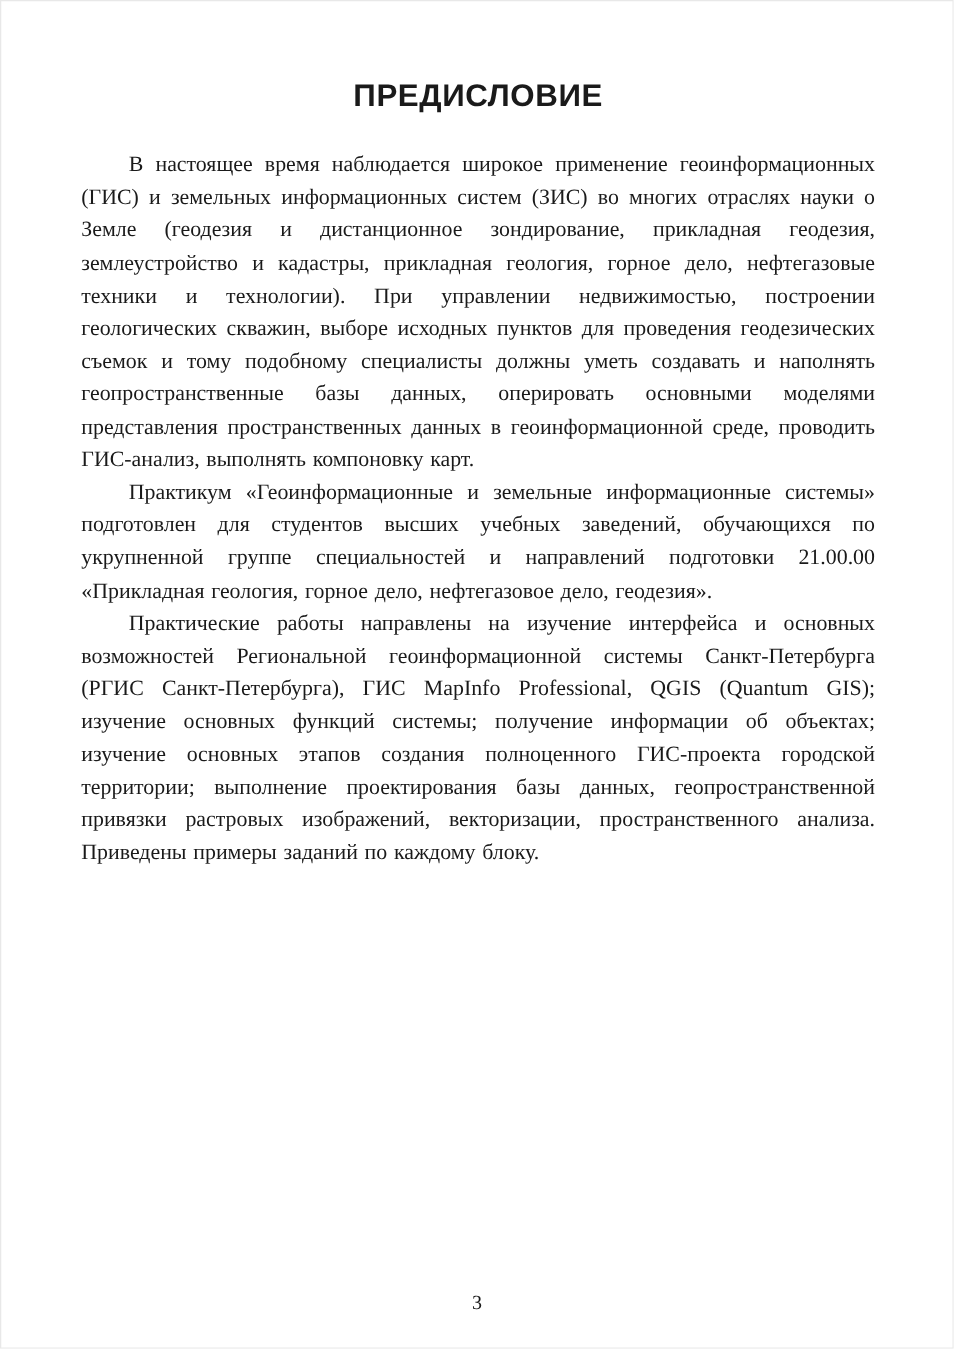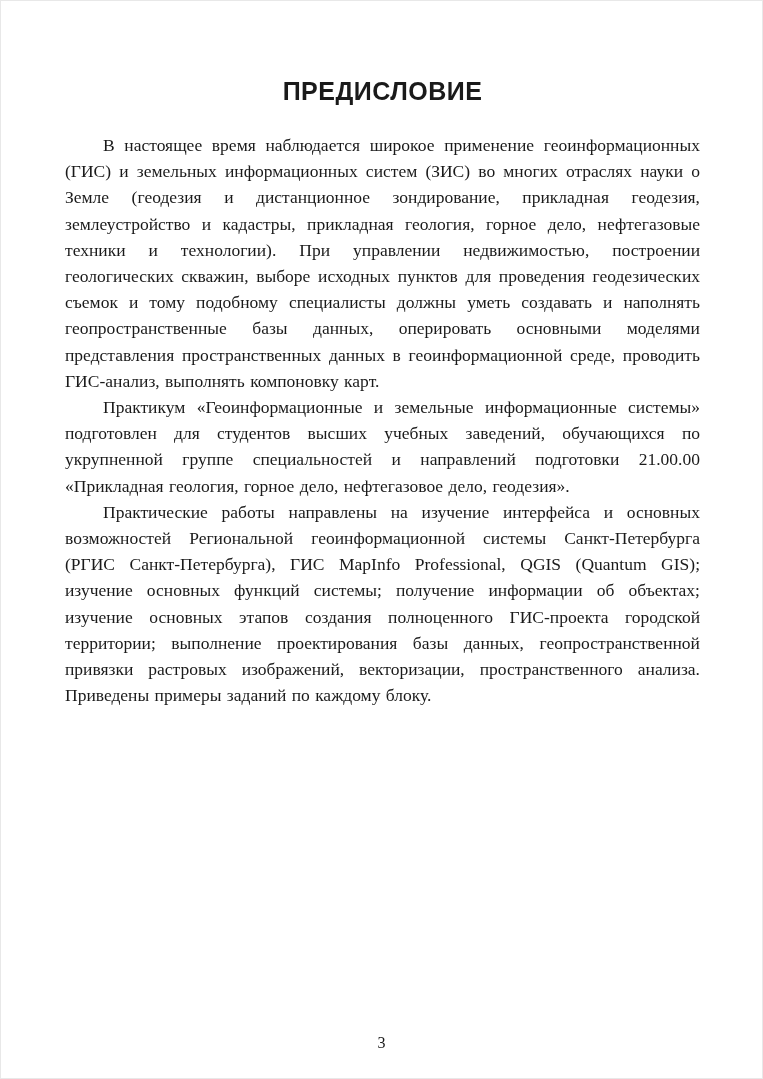--- a/index.html
+++ b/index.html
@@ -14,21 +14,21 @@
     margin: 0 auto;
     background: #ffffff;
     box-sizing: border-box;
     border: 1px solid #e8e8e8;
     font-family: "Liberation Serif", "DejaVu Serif", serif;
     color: #1a1a1a;
     overflow: hidden;
   }
   .content {
     position: absolute;
-    top: 76px;
+    top: 62px;
     left: 64px;
     right: 62px;
   }
   .title {
     font-size: 25px;
     font-weight: bold;
     text-align: center;
     letter-spacing: 0.5px;
     margin: 0 0 26px 0;
     font-family: "Liberation Sans", "DejaVu Sans", sans-serif;

